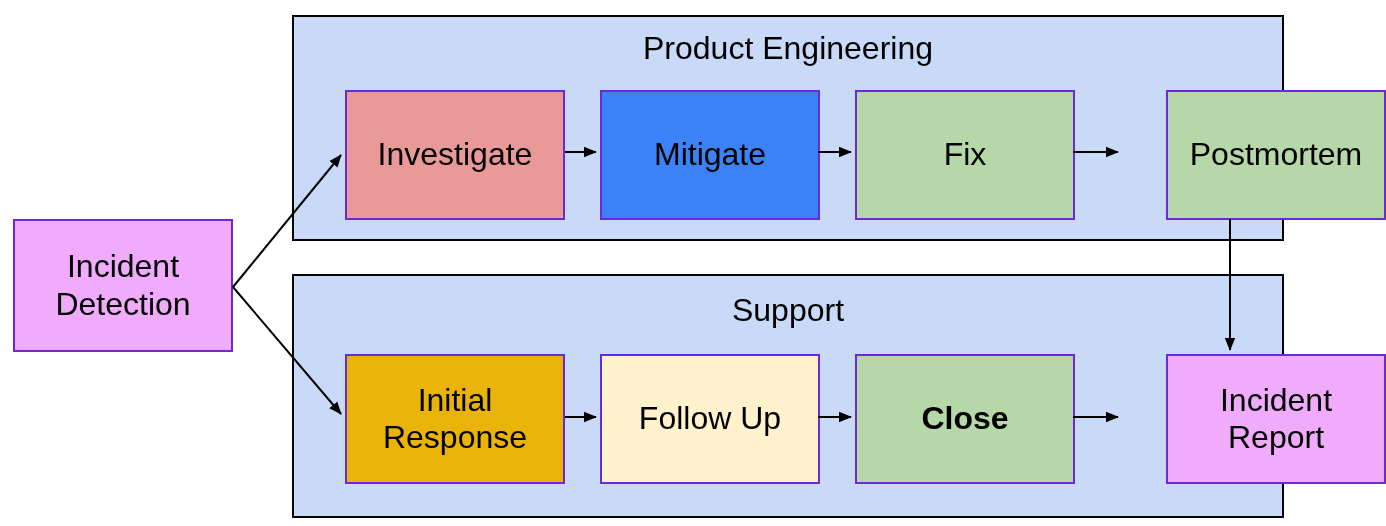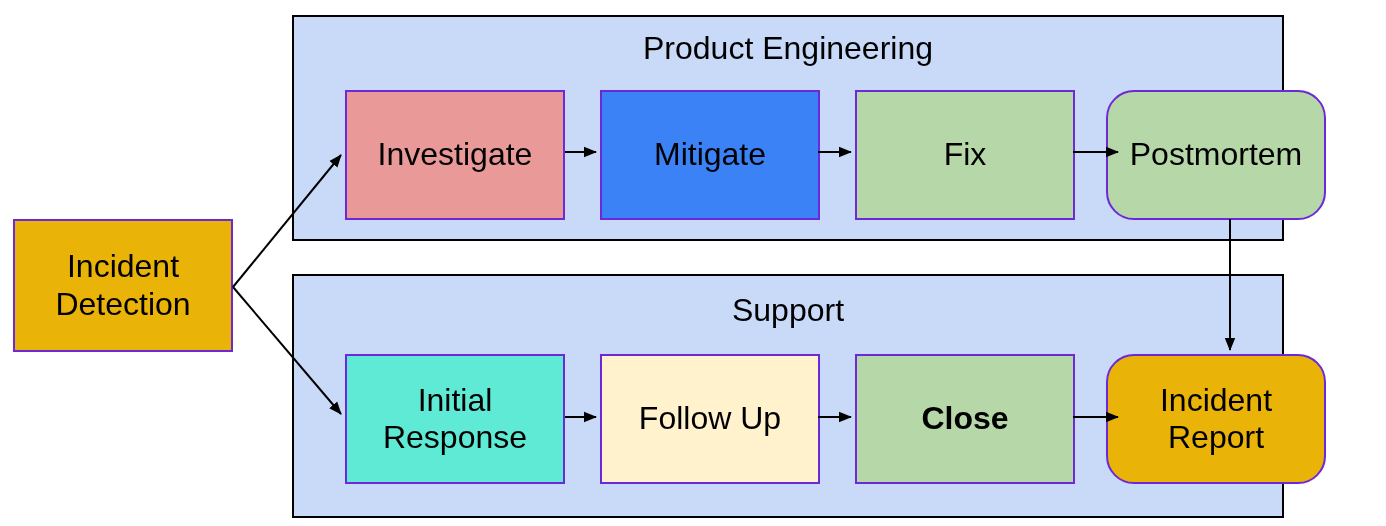--- a/index.html
+++ b/index.html
@@ -43,57 +43,57 @@
     text-align: center;
     font-size: 32px;
     line-height: 1.16;
     padding: 0 10px;
   }
   .lane-pe .node { top: 73px; }
   .lane-sup .node { top: 78px; }
   .pos-1 { left: 51px; }
   .pos-2 { left: 306px; }
   .pos-3 { left: 561px; }
-  .pos-4 { left: 812px; border-radius: 28px; }
+  .pos-4 { left: 872px; }
   .node-source {
     left: 13px;
     top: 219px;
     height: 133px;
   }
   .arrows {
     position: absolute;
     left: 0; top: 0;
     width: 1386px;
     height: 526px;
     pointer-events: none;
     z-index: 5;
   }
   .arrows line { stroke: #000000; stroke-width: 2; }
 </style>
 </head>
 <body>
 
 <div class="canvas">
 
-  <div class="node node-source" style="background-color: #eab308;">Incident Detection</div>
+  <div class="node node-source" style="background-color: #f0abfc;">Incident Detection</div>
 
   <div class="lane lane-pe" style="background-color: rgb(201, 218, 248);">
     <div class="lane-title">Product Engineering</div>
     <div class="node pos-1" style="background-color: rgb(234, 153, 153);">Investigate</div>
     <div class="node pos-2" style="background-color: #3b82f6;">Mitigate</div>
     <div class="node pos-3" style="background-color: rgb(182, 215, 168);">Fix</div>
     <div class="node pos-4" style="background-color: rgb(182, 215, 168);">Postmortem</div>
   </div>
 
   <div class="lane lane-sup" style="background-color: rgb(201, 218, 248);">
     <div class="lane-title">Support</div>
-    <div class="node pos-1" style="background-color: #5eead4;">Initial Response</div>
+    <div class="node pos-1" style="background-color: #eab308;">Initial Response</div>
     <div class="node pos-2" style="background-color: rgb(255, 242, 204);">Follow Up</div>
     <div class="node pos-3" style="background-color: rgb(182, 215, 168); font-weight: bold;">Close</div>
-    <div class="node pos-4" style="background-color: #eab308;">Incident Report</div>
+    <div class="node pos-4" style="background-color: #f0abfc;">Incident Report</div>
   </div>
 
   <svg class="arrows" width="1386" height="526" viewBox="0 0 1386 526">
     <defs>
       <marker id="ah" markerUnits="userSpaceOnUse" markerWidth="14" markerHeight="12" refX="12" refY="6" orient="auto">
         <path d="M0,0.8 L13,6 L0,11.2 Z" fill="#000000"></path>
       </marker>
     </defs>
     <line x1="233" y1="287" x2="341" y2="155" marker-end="url(#ah)"></line>
     <line x1="233" y1="287" x2="341" y2="414" marker-end="url(#ah)"></line>

